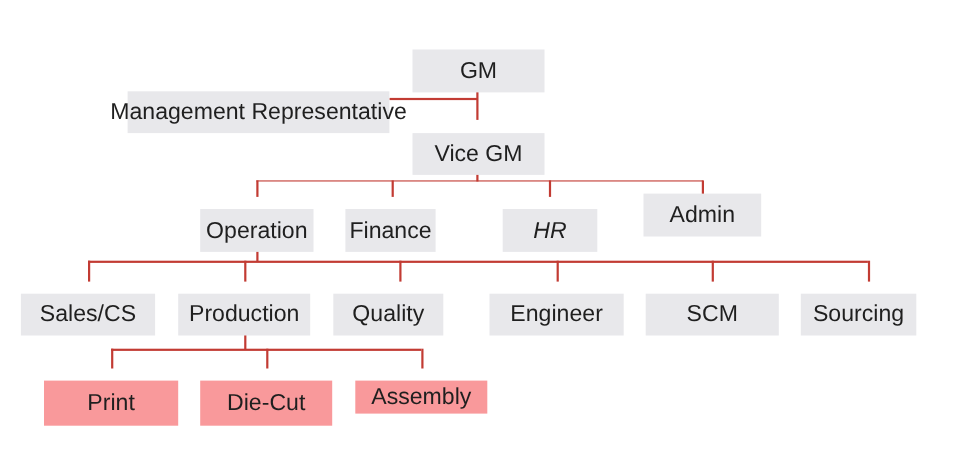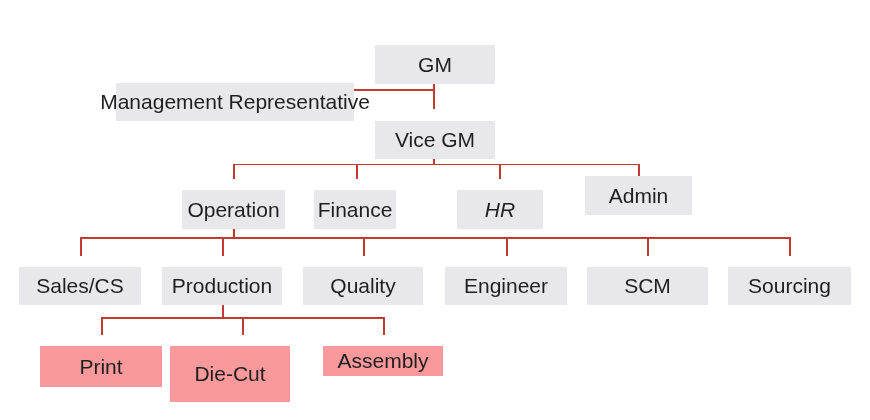--- a/index.html
+++ b/index.html
@@ -35,26 +35,26 @@
   
   #n-gm   {left:375px;top:33px; width:120px;height:39px;}
   #n-mr   {left:116px;top:71px; width:238px;height:38px;}
   #n-vgm  {left:375px;top:109px;width:120px;height:38px;}
   #n-op   {left:182px;top:178px;width:103px;height:39px;}
   #n-fin  {left:314px;top:178px;width:82px; height:39px;}
   #n-hr   {left:457px;top:178px;width:86px; height:39px;font-style:italic;}
   #n-adm  {left:585px;top:164px;width:107px;height:39px;}
   #n-sal  {left:19px; top:255px;width:122px;height:38px;}
   #n-prod {left:162px;top:255px;width:120px;height:38px;}
-  #n-qual {left:303px;top:255px;width:120px;height:38px;}
+  #n-qual {left:303px;top:255px;width:100px;height:38px;}
   #n-eng  {left:445px;top:255px;width:122px;height:38px;}
   #n-scm  {left:587px;top:255px;width:121px;height:38px;}
-  #n-src  {left:728px;top:255px;width:123px;height:38px;}
+  #n-src  {left:728px;top:255px;width:105px;height:38px;}
   #n-prt  {left:40px; top:334px;width:122px;height:41px;text-align:right;}
-  #n-dc   {left:170px;top:334px;width:120px;height:56px;}
+  #n-dc   {left:182px;top:334px;width:120px;height:41px;}
   #n-asm  {left:323px;top:334px;width:120px;height:30px;}
 
   
   #l-gm-vgm   {left:433px;top:72px; height:37px;}
   #l-mr       {left:354px;top:89px; width:80px;}
   #l-vgm-bus  {left:433px;top:147px;height:18px;}
   #l-bus2     {left:233px;top:163.5px;width:406px;}
   #l-d2-op    {left:233px;top:164px;height:15px;}
   #l-d2-fin   {left:356px;top:164px;height:15px;}
   #l-d2-hr    {left:499px;top:164px;height:15px;}

